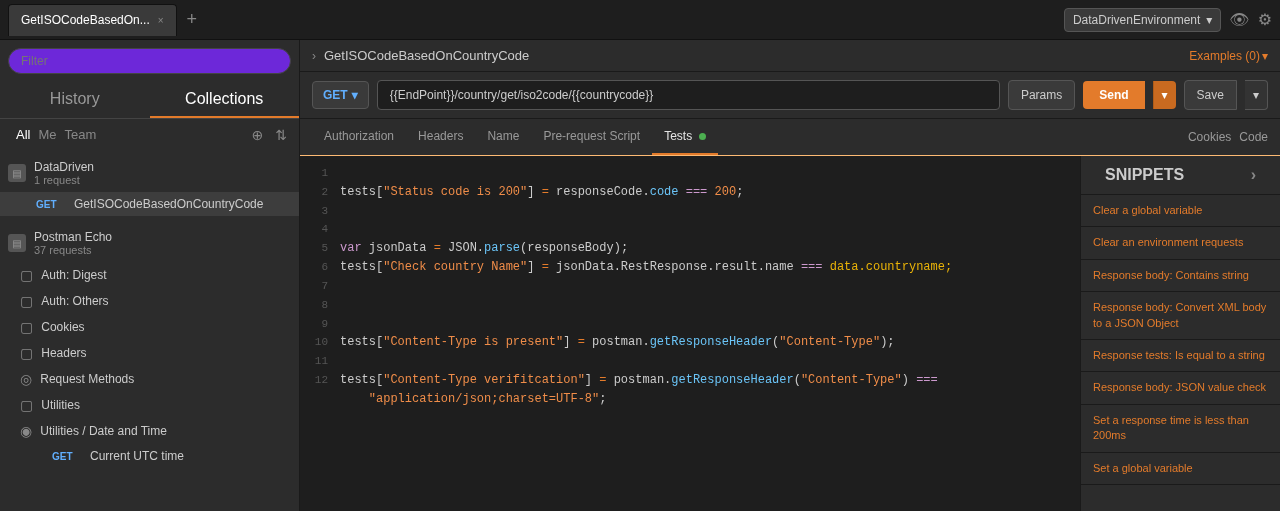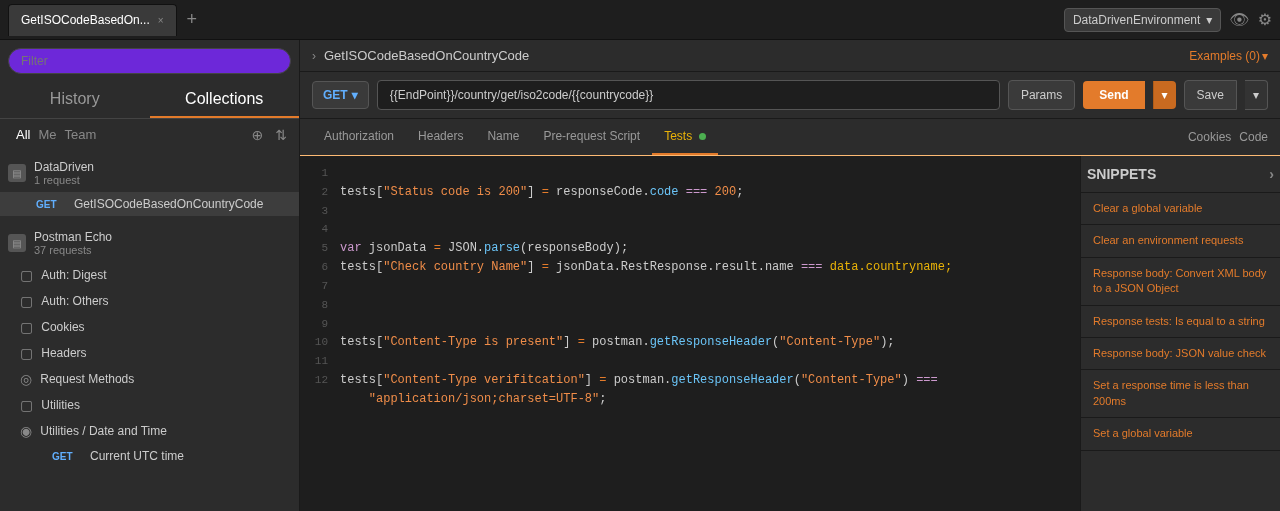--- a/index.html
+++ b/index.html
@@ -59,35 +59,35 @@
     .url-input { flex: 1; background: #1e1e1e; border: 1px solid #555; border-radius: 4px; color: #ccc; padding: 7px 12px; font-size: 12px; outline: none; }
     .params-btn { background: #3a3a3a; border: 1px solid #555; border-radius: 4px; color: #ccc; padding: 7px 12px; font-size: 12px; cursor: pointer; }
     .send-btn { background: #e37b2b; border: none; border-radius: 4px 0 0 4px; color: #fff; padding: 7px 16px; font-size: 12px; font-weight: 600; cursor: pointer; }
     .send-arrow { background: #c96a20; border: none; border-radius: 0 4px 4px 0; color: #fff; padding: 7px 8px; font-size: 12px; cursor: pointer; border-left: 1px solid #b05c18; }
     .save-btn { background: #3a3a3a; border: 1px solid #555; border-radius: 4px 0 0 4px; color: #ccc; padding: 7px 12px; font-size: 12px; cursor: pointer; }
     .save-arrow { background: #333; border: 1px solid #555; border-left: none; border-radius: 0 4px 4px 0; color: #ccc; padding: 7px 8px; font-size: 12px; cursor: pointer; }
 
     
     .req-tabs { display: flex; align-items: center; padding: 0 12px; border-bottom: 1px solid #fdba74; background: #2c2c2c; }
     .req-tab { padding: 10px 12px; font-size: 12px; color: #999; cursor: pointer; border-bottom: 2px solid transparent; }
-    .req-tab.active { color: #eab308; border-bottom: 2px solid #e37b2b; }
+    .req-tab.active { color: #e5e5e5; border-bottom: 2px solid #e37b2b; }
     .req-tab-indicator { display: inline-block; width: 7px; height: 7px; background: #4caf50; border-radius: 50%; margin-left: 4px; vertical-align: middle; }
     .req-tabs-right { margin-left: auto; display: flex; gap: 8px; font-size: 12px; color: #999; }
     .req-tabs-right span { cursor: pointer; }
 
     
     .editor-area { display: flex; flex: 1; overflow: hidden; }
     .code-editor { flex: 1; background: #1e1e1e; overflow-y: auto; font-family: 'Courier New', monospace; font-size: 12px; line-height: 1.6; padding: 8px 0; }
     .code-line { display: flex; align-items: flex-start; }
     .line-num { width: 40px; text-align: right; padding-right: 12px; color: #555; flex-shrink: 0; user-select: none; font-size: 11px; padding-top: 1px; }
     .line-content { flex: 1; padding-right: 8px; white-space: pre; color: #ccc; }
 
     
     .snippets-panel { width: 200px; background: #2c2c2c; border-left: 1px solid #1a1a1a; overflow-y: auto; }
-    .snippets-header { display: flex; align-items: center; justify-content: space-between; padding: 10px 6px; font-size: 14px; color: #ccc; font-weight: 600; border-bottom: 1px solid #1a1a1a; }
+    .snippets-header { display: flex; align-items: center; justify-content: space-between; padding: 10px 24px; font-size: 16px; color: #ccc; font-weight: 600; border-bottom: 1px solid #1a1a1a; }
     .snippets-arrow { color: #888; }
     .snippet-item { padding: 8px 12px; font-size: 11px; color: #e37b2b; cursor: pointer; border-bottom: 1px solid #1a1a1a; line-height: 1.4; }
 
     
     ::-webkit-scrollbar { width: 6px; height: 6px; }
     ::-webkit-scrollbar-track { background: #1e1e1e; }
     ::-webkit-scrollbar-thumb { background: #444; border-radius: 3px; }
   </style>
 </head>
 <body>
@@ -284,20 +284,21 @@
 
       </div>
 
       <div class="snippets-panel">
         <div class="snippets-header">
           <span>SNIPPETS</span>
           <span class="snippets-arrow">›</span>
         </div>
         <div class="snippet-item">Clear a global variable</div>
         <div class="snippet-item">Clear an environment requests</div>
+        <div class="snippet-item">Response body: Contains string</div>
         <div class="snippet-item">Response body: Convert XML body to a JSON Object</div>
         <div class="snippet-item">Response tests: Is equal to a string</div>
         <div class="snippet-item">Response body: JSON value check</div>
         <div class="snippet-item">Set a response time is less than 200ms</div>
         <div class="snippet-item">Set a global variable</div>
       </div>
     </div>
 
   </div>
 </div>

